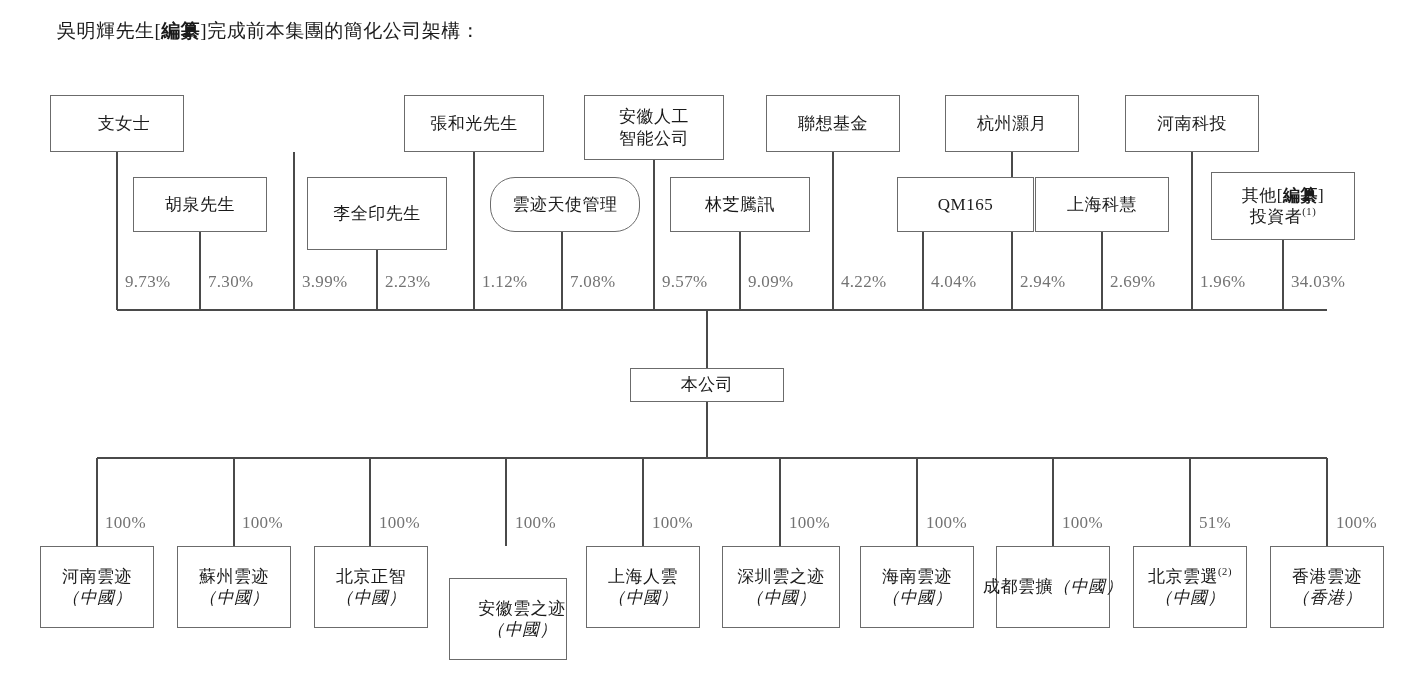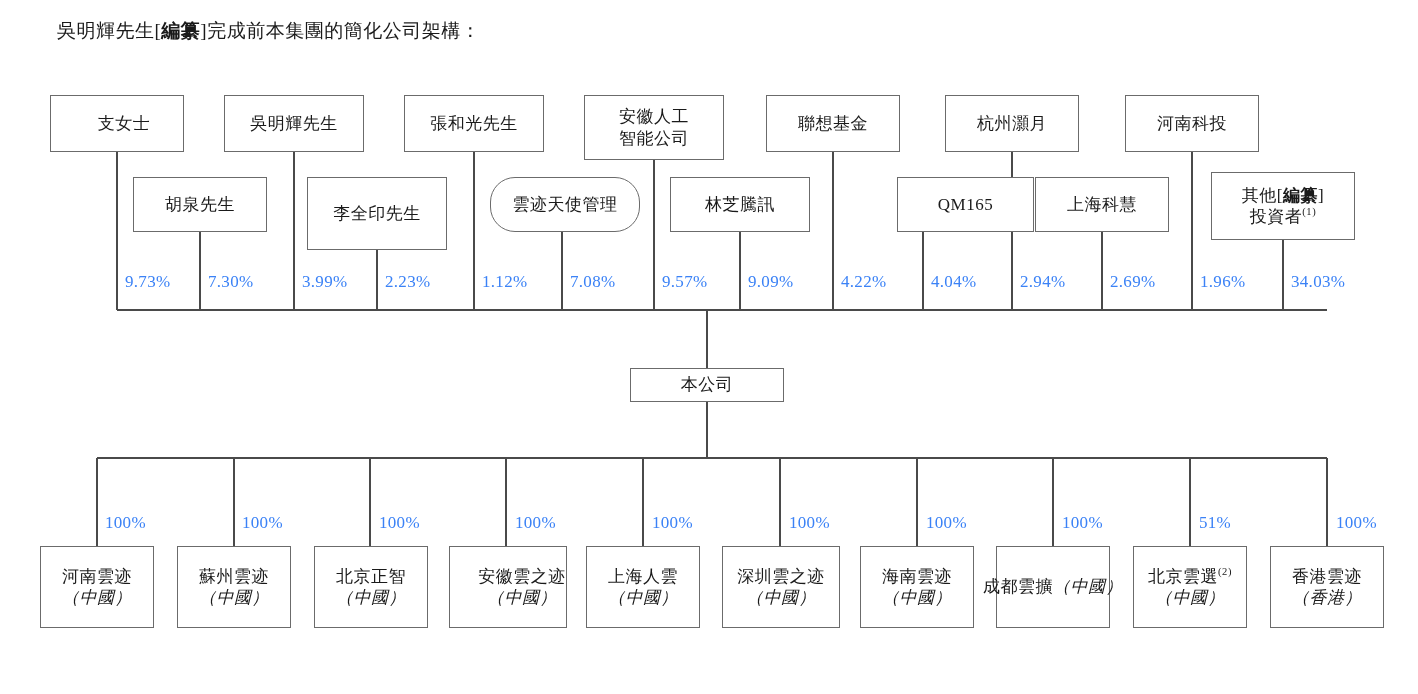--- a/index.html
+++ b/index.html
@@ -61,21 +61,21 @@
   .node .region {
     font-style: italic;
     white-space: nowrap;
   }
 
   .pct {
     position: absolute;
     font-size: 17px;
     letter-spacing: 0.3px;
     white-space: nowrap;
-    color: #3b82f6;
+    color: #737373;
   }
 </style>
 </head>
 <body>
 
 <div id="page">
 
   <div id="caption">
     <span>吳明輝先生[</span><span class="emph">編纂</span><span>]完成前本集團的簡化公司架構：</span>
   </div>
@@ -117,23 +117,20 @@
       <line x1="1053" y1="458" x2="1053" y2="546"></line>
       <line x1="1190" y1="458" x2="1190" y2="546"></line>
       <line x1="1327" y1="458" x2="1327" y2="546"></line>
     </g>
   </svg>
 
   <div class="node" style="left:50px; top:95px; width:134px; height:57px;padding-left:18px;">
     <span class="ln">支女士</span>
   </div>
 
-  <div class="node" style="left:224px; top:95px; width:140px; height:57px;">
-    <span class="ln">吳明輝先生</span>
-  </div>
 
   <div class="node" style="left:404px; top:95px; width:140px; height:57px;">
     <span class="ln">張和光先生</span>
   </div>
 
   <div class="node" style="left:584px; top:95px; width:140px; height:65px; flex-direction:column;">
     <span class="ln">安徽人工</span>
     <span class="ln">智能公司</span>
   </div>
 
@@ -216,21 +213,21 @@
   <div class="node" style="left:177px; top:546px; width:114px; height:82px; flex-direction:column;">
     <span class="ln">蘇州雲迹</span>
     <span class="ln region">（中國）</span>
   </div>
 
   <div class="node" style="left:314px; top:546px; width:114px; height:82px; flex-direction:column;">
     <span class="ln">北京正智</span>
     <span class="ln region">（中國）</span>
   </div>
 
-  <div class="node" style="left:449px; top:546px; width:118px; height:82px; flex-direction:column;padding-left:32px;">
+  <div class="node" style="left:449px; top:578px; width:118px; height:82px; flex-direction:column;padding-left:32px;">
     <span class="ln">安徽雲之迹</span>
     <span class="ln region">（中國）</span>
   </div>
 
   <div class="node" style="left:586px; top:546px; width:114px; height:82px; flex-direction:column;">
     <span class="ln">上海人雲</span>
     <span class="ln region">（中國）</span>
   </div>
 
   <div class="node" style="left:722px; top:546px; width:118px; height:82px; flex-direction:column;">

